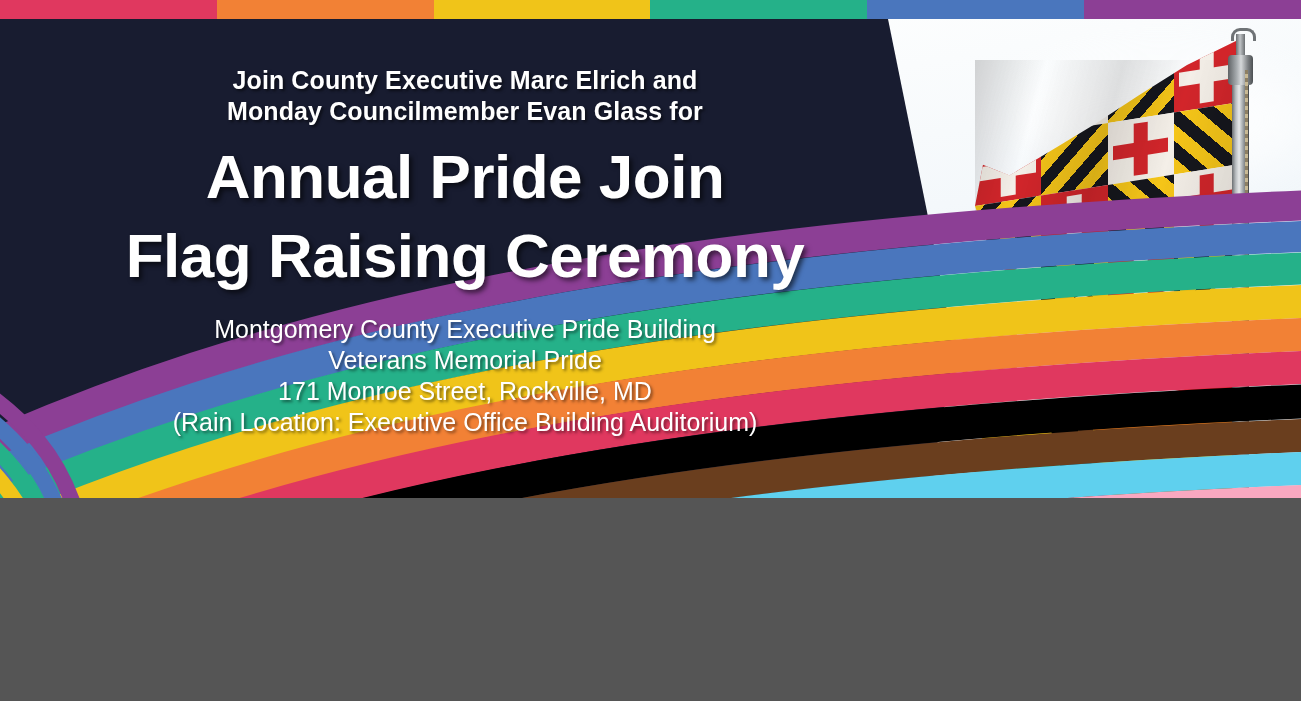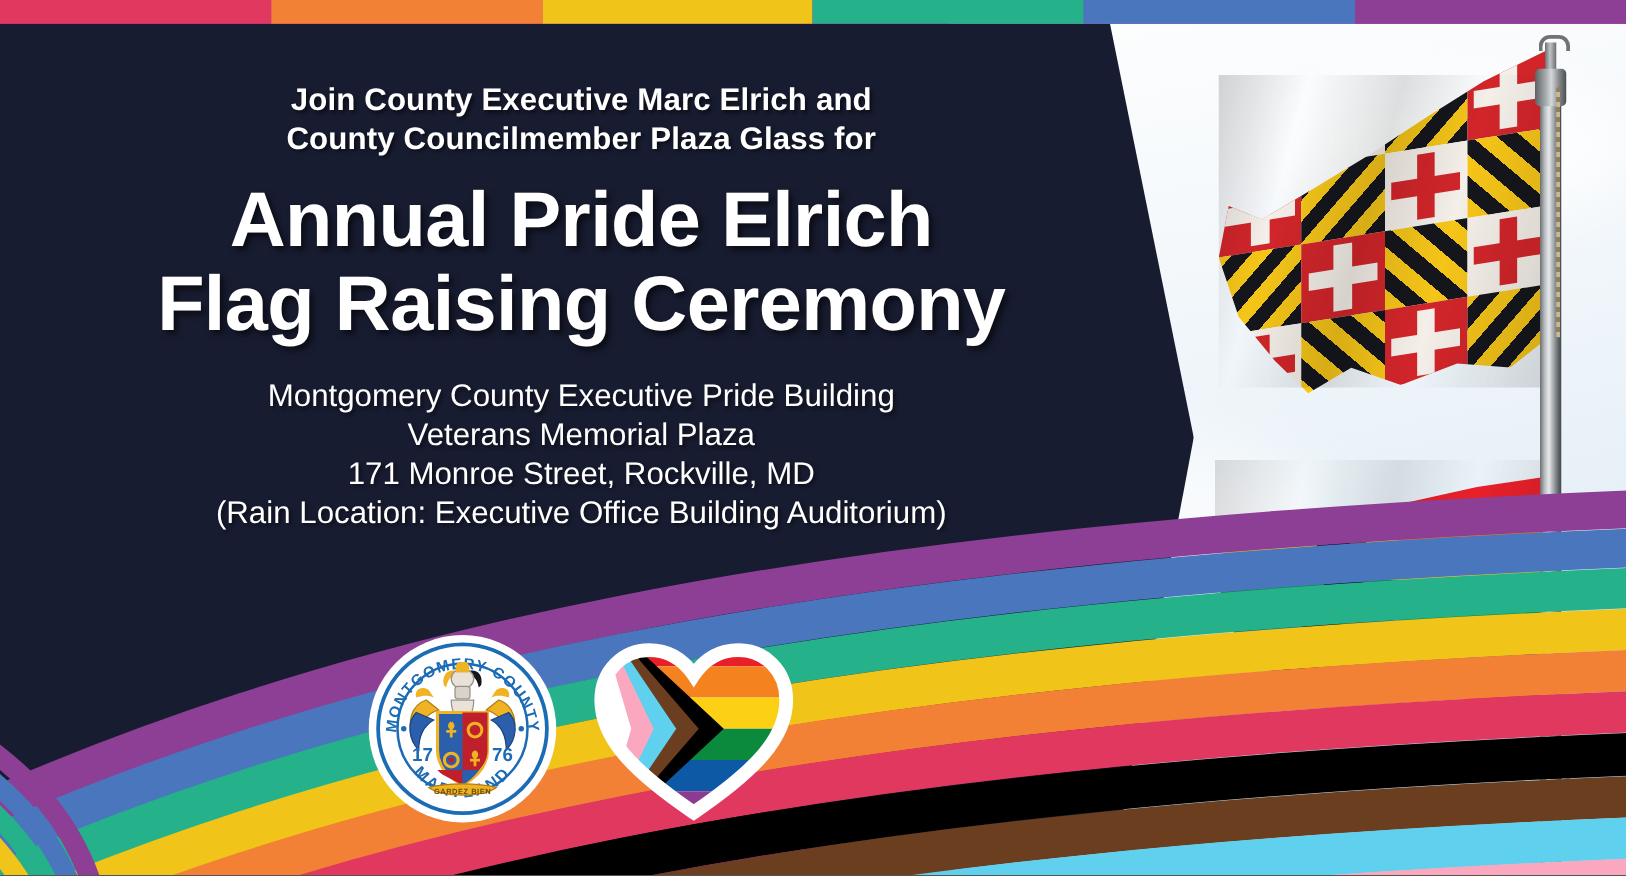--- a/index.html
+++ b/index.html
@@ -1,23 +1,23 @@
 <!DOCTYPE html>
 <html><head>
 <meta charset="utf-8">
 <title>Pride Month Flag Raising Ceremony</title>
 <style>
   html,body{margin:0;padding:0;background:#555;}
   body{font-family:"Liberation Sans", sans-serif;}
 
   #poster{
     position:relative;
-    width:1301px;height:700px;
+    width:1301px;height:498px;
     overflow:hidden;
-    background:#a21caf;
+    background:#a16207;
   }
 
   
   #top-stripe{
     position:absolute;top:0;left:0;width:1301px;height:19px;
     display:flex;z-index:40;
   }
   #top-stripe .band{flex:1 1 0;height:100%;}
 
   
@@ -242,28 +242,28 @@
         <path d="M -40 208 C 26 248, 62 292, 78 352" stroke="#8c3f95" stroke-width="16"></path>
         <path d="M -52 222 C 14 262, 50 306, 66 366" stroke="#4a76bd" stroke-width="16"></path>
         <path d="M -64 236 C 2 276, 38 320, 54 380" stroke="#25b189" stroke-width="16"></path>
         <path d="M -76 250 C -10 290, 26 334, 42 394" stroke="#f0c419" stroke-width="16"></path>
       </g>
     </g>
   </svg>
 
   <div id="content">
     <div class="kicker">Join County Executive Marc Elrich and</div>
-    <div class="kicker" style="padding-top:0">County Councilmember Plaza Glass for</div>
-
-    <div class="headline">Annual Pride Elrich</div>
-    <div class="headline" style="margin-top:4px">Flag Raising Ceremony</div>
+    <div class="kicker" style="padding-top:0">Monday Councilmember Evan Glass for</div>
+
+    <div class="headline">Annual Pride Join</div>
+    <div class="headline" style="margin-top:16px">Flag Raising Ceremony</div>
 
 
     <div class="venue">Montgomery County Executive Pride Building</div>
-    <div class="venue" style="margin-top:0">Veterans Memorial Plaza</div>
+    <div class="venue" style="margin-top:0">Veterans Memorial Pride</div>
     <div class="venue" style="margin-top:0">171 Monroe Street, Rockville, MD</div>
     <div class="venue" style="margin-top:0">(Rain Location: Executive Office Building Auditorium)</div>
   </div>
 
   <div id="logos">
 
     <div class="seal">
       <div class="ring"></div>
       <div class="ring2"></div>
       <svg viewBox="0 0 150 150">

